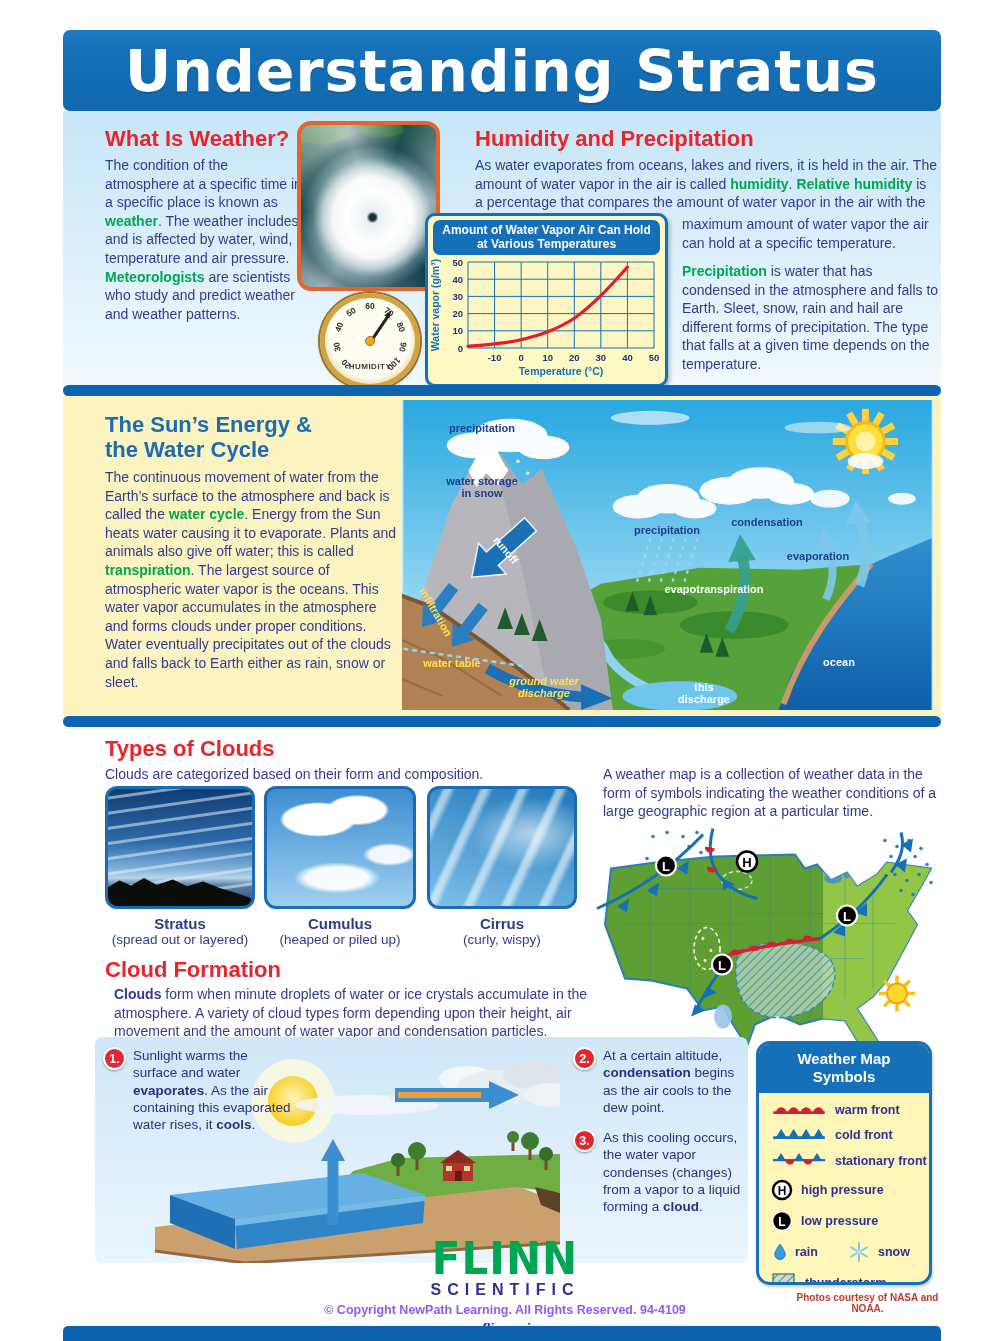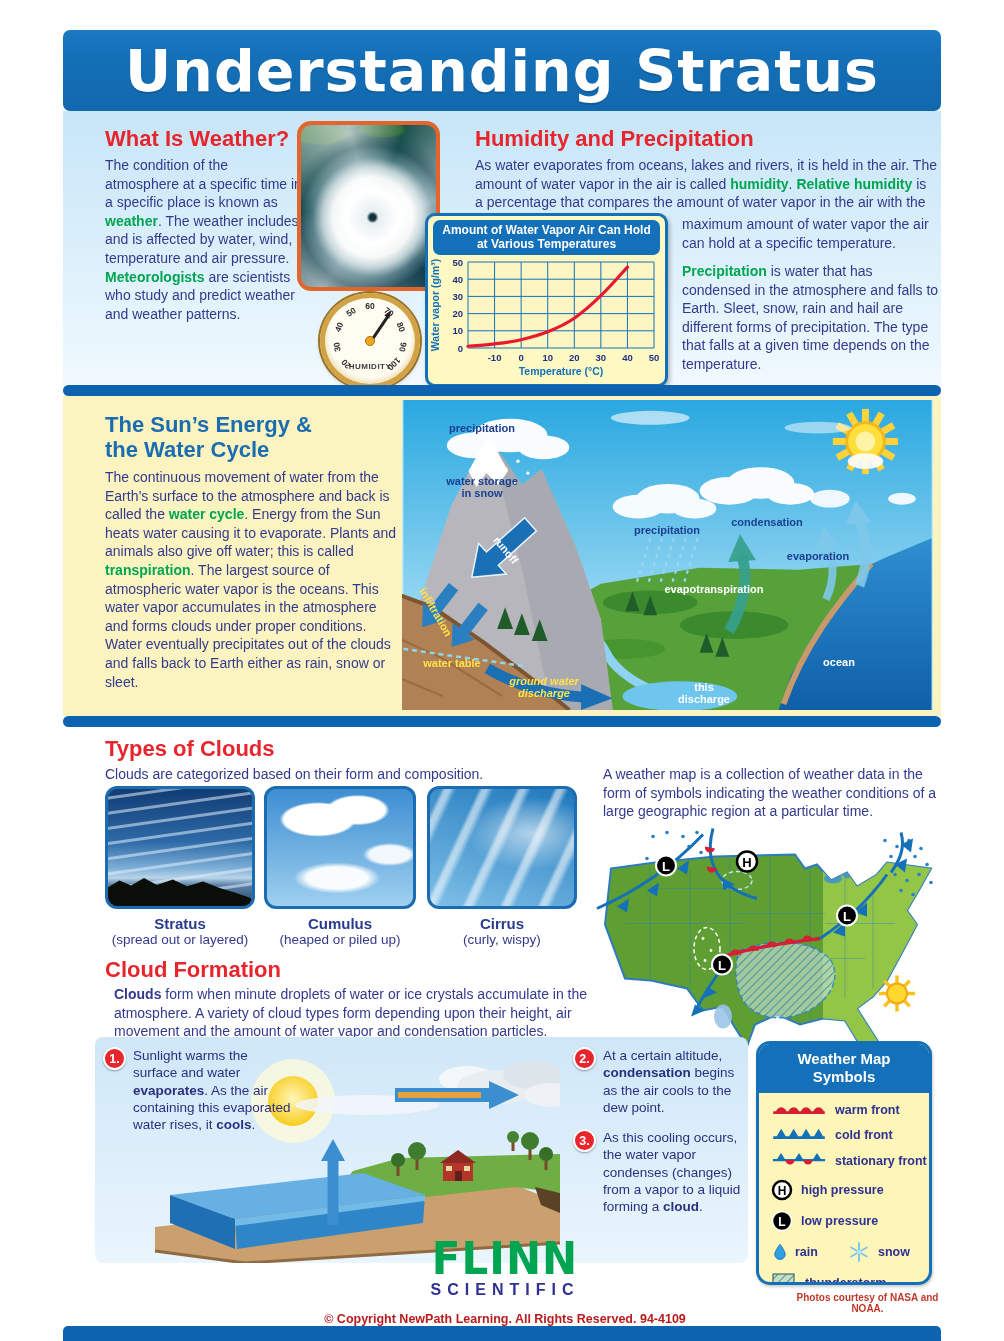--- a/index.html
+++ b/index.html
@@ -85,21 +85,21 @@
 
   
   .symbox { left:756px; top:1041px; width:176px; height:244px; background:#fdf6b8; border:3px solid #1470b8; border-radius:14px; overflow:hidden; box-shadow:1px 2px 3px rgba(0,0,0,.2); }
   .symbox-hdr { background:#1470b8; color:#fff; font-weight:bold; font-size:15px; text-align:center; line-height:1.2; padding:6px 0 7px 0; border-radius:0 0 0 0; }
   .symrow { display:flex; align-items:center; gap:8px; padding:0 0 0 12px; margin-top:9px; }
   .symlabel { font-size:12.5px; font-weight:bold; color:#2e3192; }
 
   
   .brand1 { color:#00a551; font-weight:800; font-size:42px; letter-spacing:1px; font-family:"DejaVu Sans","Liberation Sans",sans-serif; transform:scaleY(1.05); }
   .brand2 { color:#2e3192; font-weight:bold; font-size:16px; letter-spacing:6px; margin-top:-2px; }
-  .copyright { color:#b91c1c; font-weight:bold; font-size:12.5px; margin-top:13px; }
+  .copyright { color:#8b5cf6; font-weight:bold; font-size:12.5px; margin-top:4px; }
   .website { color:#2e3192; font-size:14px; font-weight:bold; margin-top:4px; }
   .credit { color:#c0392b; font-size:10px; font-weight:bold; }
 </style>
 </head>
 <body>
 
 <div class="poster">
 
   <div class="abs header">
     <h1>Understanding Stratus</h1>

